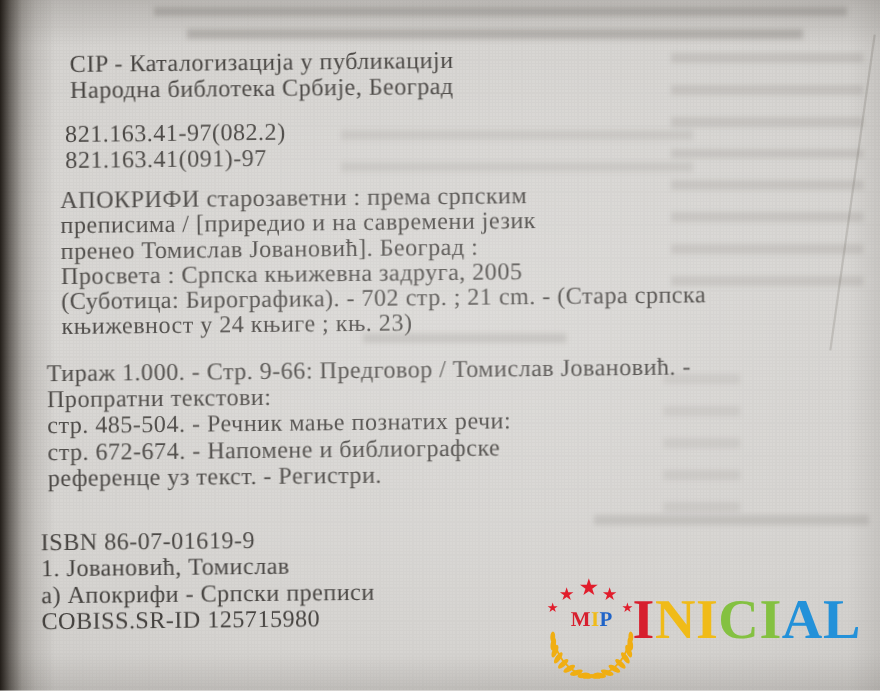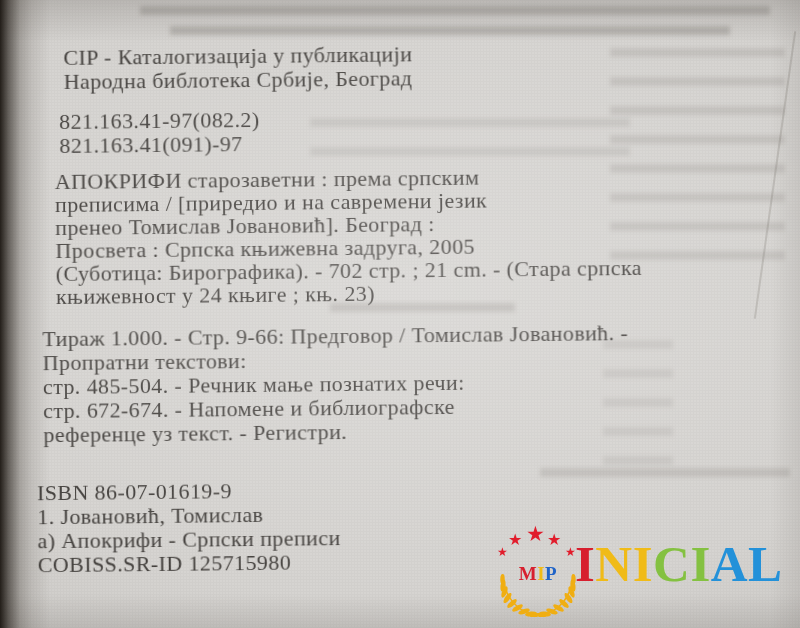--- a/index.html
+++ b/index.html
@@ -56,21 +56,21 @@
   
   .logo{position:absolute;z-index:7;}
   .emblem{position:absolute;left:496px;top:524px;width:84px;height:94px;}
   .star{position:absolute;line-height:1;font-family:"DejaVu Sans",sans-serif;}
   .star.s-sl{left:1px;top:22px;font-size:12px;}
   .star.s-ml{left:12px;top:8px;font-size:16px;}
   .star.s-c{left:30px;top:0px;font-size:21px;}
   .star.s-mr{left:51px;top:8px;font-size:16px;}
   .star.s-sr{left:69px;top:22px;font-size:12px;}
   .mip{
-    position:absolute;left:0;top:39px;width:84px;text-align:center;
+    position:absolute;left:0;top:29px;width:84px;text-align:center;
     font-weight:bold;font-size:19px;letter-spacing:.5px;
     font-family:"Liberation Serif",serif;
   }
   .wreath{position:absolute;left:2px;top:47px;width:80px;height:46px;display:block;}
   .brand{
     position:absolute;left:575px;top:536px;
     font-family:"Liberation Serif",serif;
     font-weight:bold;font-size:51px;line-height:1.1;letter-spacing:.5px;
     white-space:nowrap;
   }

